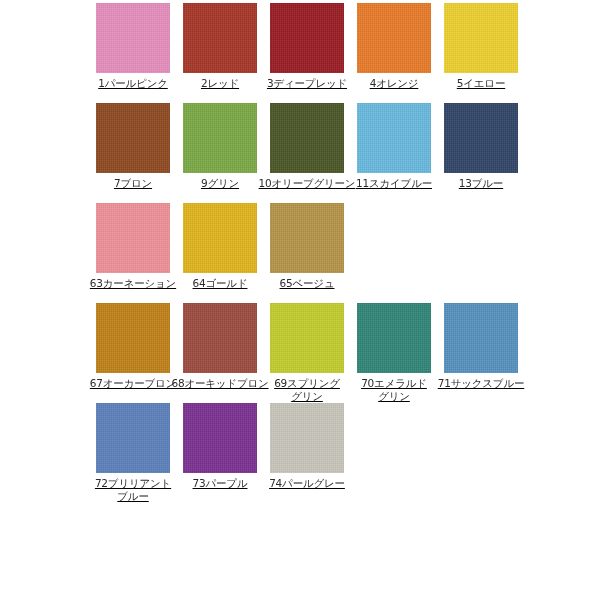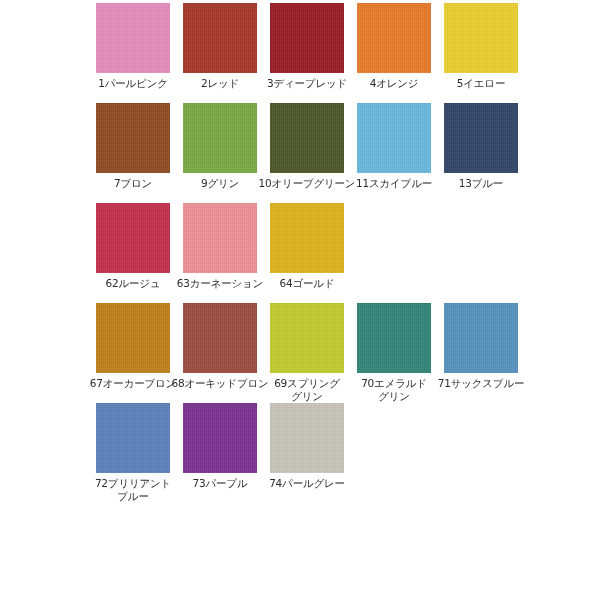--- a/index.html
+++ b/index.html
@@ -11,20 +11,21 @@
     height: 600px;
     background: #ffffff;
     font-family: "Liberation Sans", "DejaVu Sans", sans-serif;
     overflow: hidden;
   }
   #color-chart {
     position: relative;
     width: 600px;
     height: 600px;
     box-sizing: border-box;
+    text-decoration: underline;
   }
   .swatch-row {
     position: relative;
     width: 600px;
     height: 100px;
     display: flex;
     flex-direction: row;
     justify-content: flex-start;
     align-items: flex-start;
     padding-left: 96px;
@@ -106,30 +107,30 @@
         <div class="swatch-chip" style="background-color: rgb(104, 185, 222);"></div>
         <div class="swatch-label">11スカイブルー</div>
       </div>
       <div class="swatch-cell">
         <div class="swatch-chip" style="background-color: rgb(47, 68, 103);"></div>
         <div class="swatch-label">13ブルー</div>
       </div>
     </div>
   <div class="swatch-row">
       <div class="swatch-cell">
-        <div class="swatch-chip" style="background-color: rgb(196, 46, 77);"></div>
-        <div class="swatch-label">62ルージュ</div>
-      </div>
-      <div class="swatch-cell">
         <div class="swatch-chip" style="background-color: rgb(239, 144, 151);"></div>
         <div class="swatch-label">63カーネーション</div>
       </div>
       <div class="swatch-cell">
         <div class="swatch-chip" style="background-color: rgb(224, 180, 27);"></div>
         <div class="swatch-label">64ゴールド</div>
+      </div>
+      <div class="swatch-cell">
+        <div class="swatch-chip" style="background-color: rgb(181, 147, 72);"></div>
+        <div class="swatch-label">65ベージュ</div>
       </div>
     </div>
   <div class="swatch-row">
       <div class="swatch-cell">
         <div class="swatch-chip" style="background-color: rgb(192, 128, 24);"></div>
         <div class="swatch-label">67オーカーブロン</div>
       </div>
       <div class="swatch-cell">
         <div class="swatch-chip" style="background-color: rgb(156, 75, 63);"></div>
         <div class="swatch-label">68オーキッドブロン</div>

